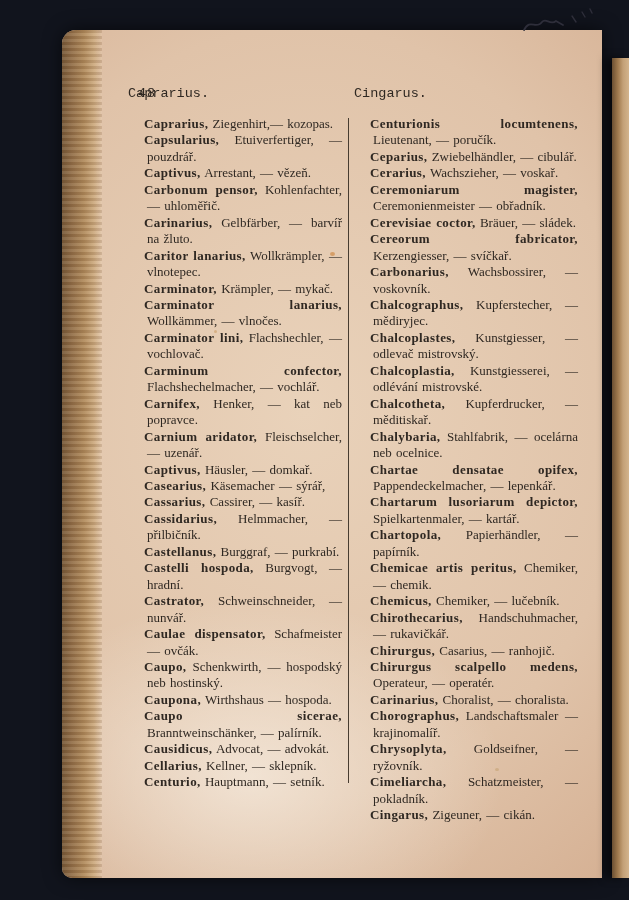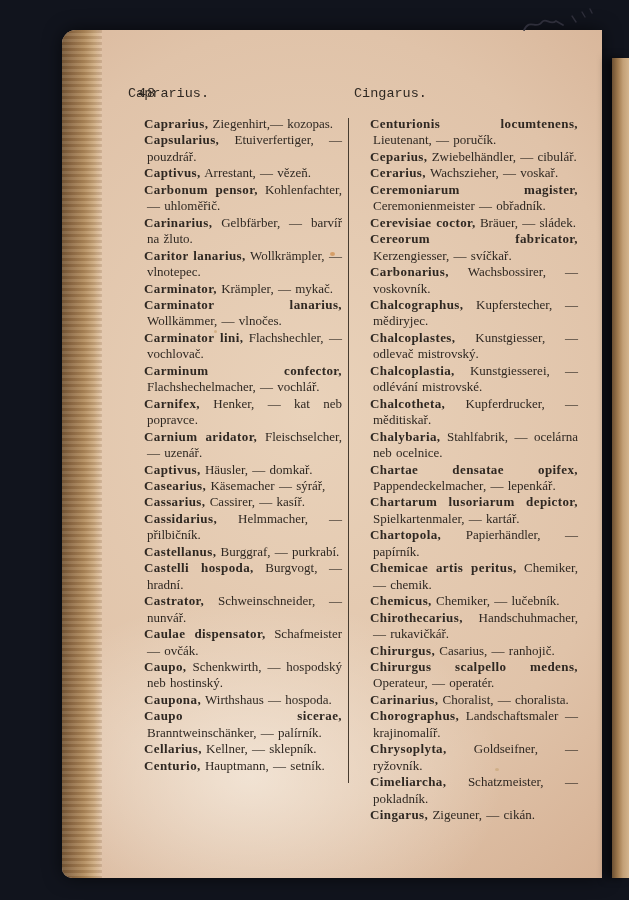--- a/index.html
+++ b/index.html
@@ -94,20 +94,21 @@
           <p class="entry"><b>Casearius,</b><span> Käsemacher — sýrář,</span></p>
           <p class="entry"><b>Cassarius,</b><span> Cassirer, — kasíř.</span></p>
           <p class="entry"><b>Cassidarius,</b><span> Helmmacher, — přilbičník.</span></p>
           <p class="entry"><b>Castellanus,</b><span> Burggraf, — purkrabí.</span></p>
           <p class="entry"><b>Castelli hospoda,</b><span> Burgvogt, — hradní.</span></p>
           <p class="entry"><b>Castrator,</b><span> Schweinschneider, — nunvář.</span></p>
           <p class="entry"><b>Caulae dispensator,</b><span> Schafmeister — ovčák.</span></p>
           <p class="entry"><b>Caupo,</b><span> Schenkwirth, — hospodský neb hostinský.</span></p>
           <p class="entry"><b>Caupona,</b><span> Wirthshaus — hospoda.</span></p>
           <p class="entry"><b>Caupo sicerae,</b><span> Branntweinschänker, — palírník.</span></p>
+          <p class="entry"><b>Causidicus,</b><span> Advocat, — advokát.</span></p>
           <p class="entry"><b>Cellarius,</b><span> Kellner, — sklepník.</span></p>
           <p class="entry"><b>Centurio,</b><span> Hauptmann, — setník.</span></p>
         </div>
       <div class="divider"></div>
       <div class="col right">
           <p class="entry"><b>Centurionis locumtenens,</b><span> Lieutenant, — poručík.</span></p>
           <p class="entry"><b>Ceparius,</b><span> Zwiebelhändler, — cibulář.</span></p>
           <p class="entry"><b>Cerarius,</b><span> Wachszieher, — voskař.</span></p>
           <p class="entry"><b>Ceremoniarum magister,</b><span> Ceremonienmeister — obřadník.</span></p>
           <p class="entry"><b>Cerevisiae coctor,</b><span> Bräuer, — sládek.</span></p>

